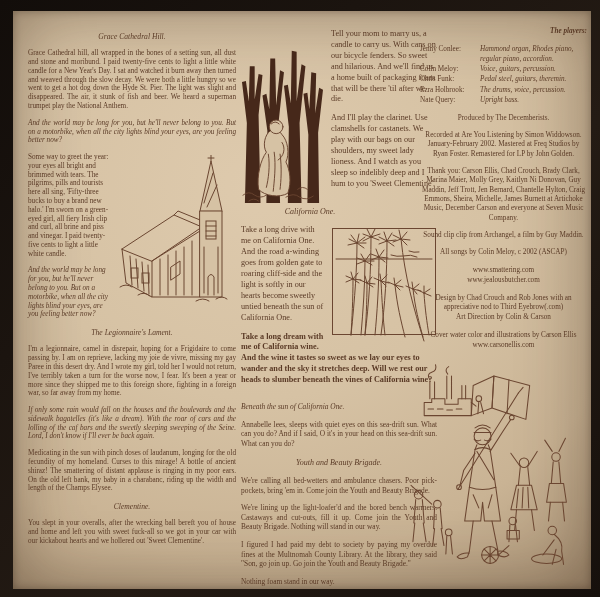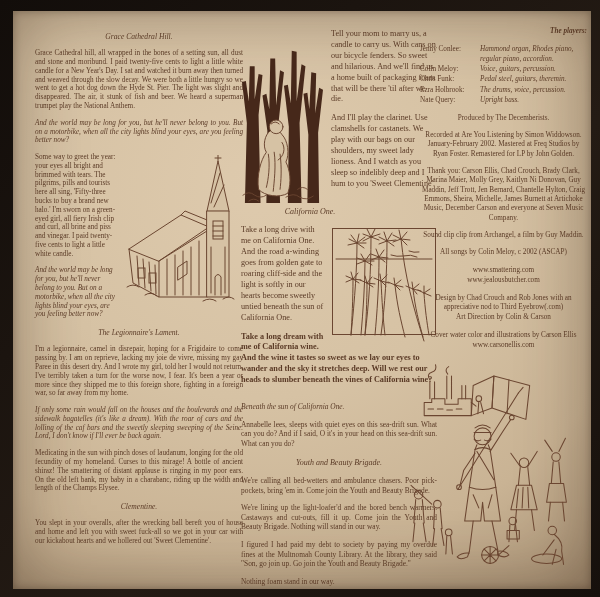--- a/index.html
+++ b/index.html
@@ -9,21 +9,21 @@
     font-family:"Liberation Serif","DejaVu Serif",serif;
   }
   .photo{position:relative;width:600px;height:597px;background:linear-gradient(135deg,#120d0a,#241b14 60%,#16100c);}
   .paper{
     position:absolute;left:13px;top:11px;width:578px;height:578px;
     background:radial-gradient(95% 88% at 42% 30%, #decaad 0%, #d6c2a4 42%, #c9b394 74%, #ab9477 100%);
     box-shadow:inset 0 0 70px rgba(46,26,12,.38), inset 0 0 8px rgba(30,16,8,.35);
     color:#5a3a26;
   }
   .col{position:absolute;}
-  .col-left{left:22px;top:12px;width:208px;font-size:7.2px;line-height:1.22;}
+  .col-left{left:15px;top:12px;width:208px;font-size:7.2px;line-height:1.22;}
   .col-mid{left:228px;top:18px;width:196px;font-size:7.4px;line-height:1.3;}
   .col-mid .big{font-size:8.2px;line-height:1.33;}
   .col-right{left:407px;top:16px;width:167px;font-size:7.2px;line-height:1.3;}
   .p{margin:0 0 8px;text-align:justify;}
   .nar{text-align:left;}
   .it{font-style:italic;}
   .h{font-style:italic;text-align:center;margin:9px 0 8px;font-size:7.6px;clear:both;}
   .col-mid .h{font-size:8px;}
   .trees-wrap{float:left;width:82px;height:170px;margin:6px 8px 2px 0;}
   .church-wrap{float:right;width:118px;height:150px;margin:2px 0 4px 4px;}

